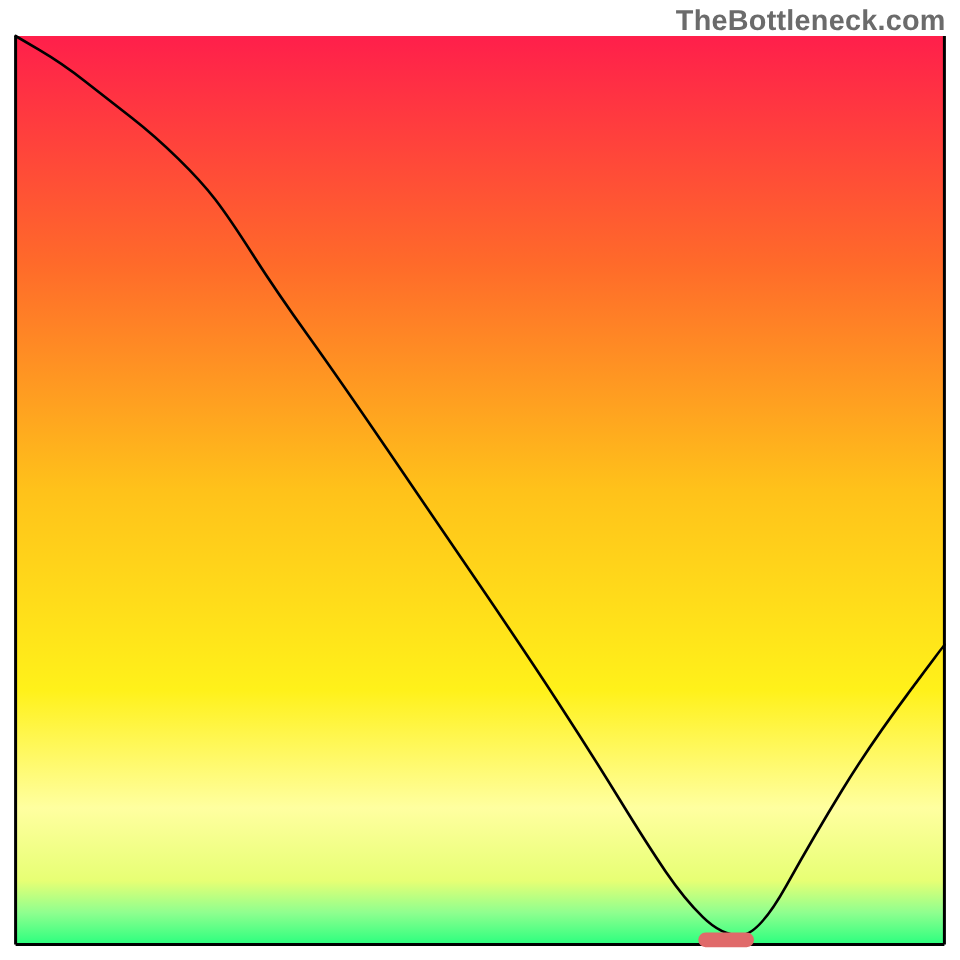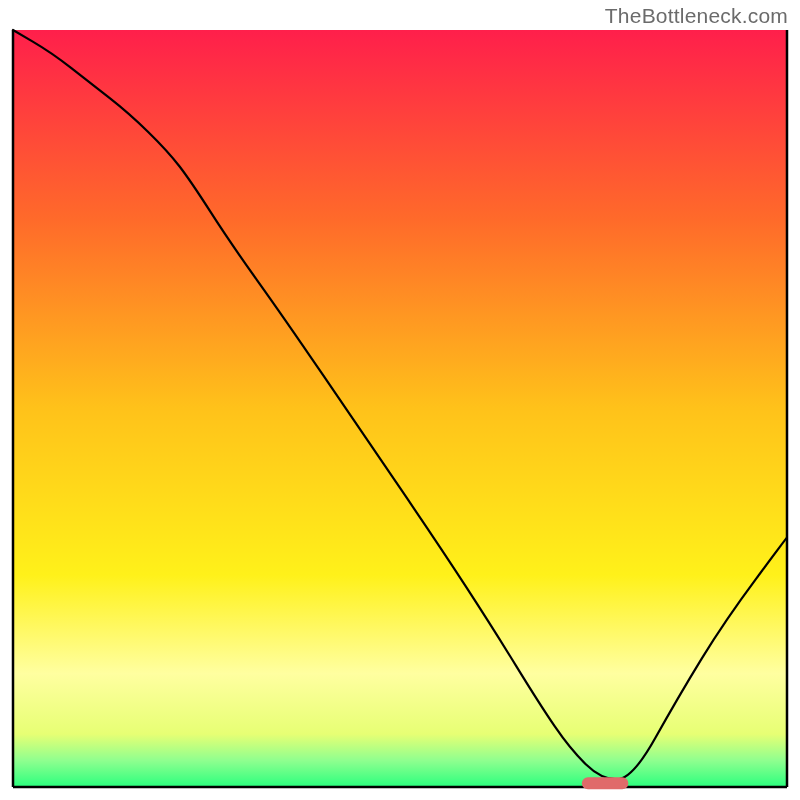--- a/index.html
+++ b/index.html
@@ -12,22 +12,22 @@
   }
   .chart-wrap {
     position: relative;
     width: 800px;
     height: 800px;
   }
   .watermark {
     position: absolute;
     top: 4px;
     right: 12px;
-    font-size: 21px;
-    font-weight: 400;
+    font-size: 24px;
+    font-weight: 700;
     color: #6b6b6b;
     letter-spacing: 0.2px;
   }
   svg {
     display: block;
   }
 </style>
 </head>
 <body>
 

